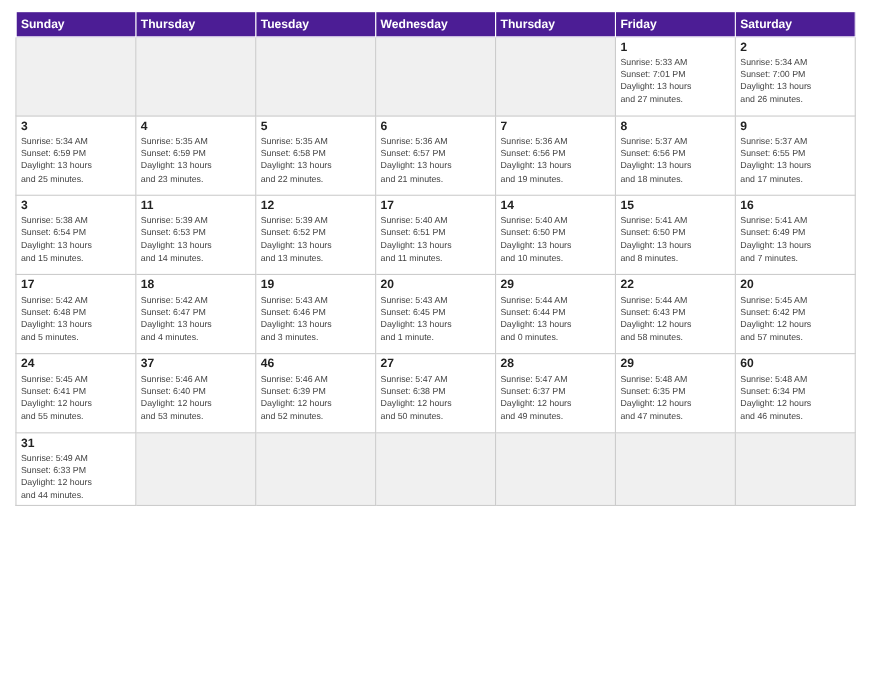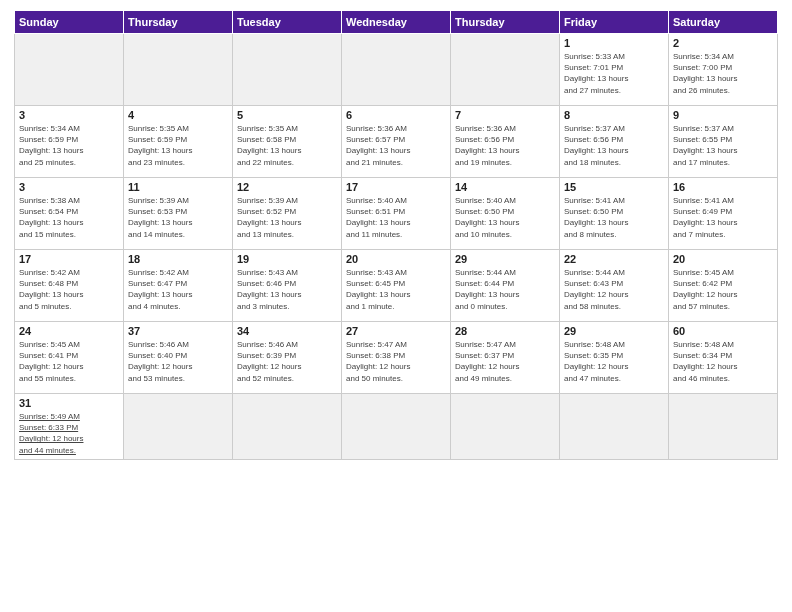--- a/index.html
+++ b/index.html
@@ -296,21 +296,21 @@
 and 55 minutes.</div>
           </td>
           <td>
             <span class="day-num">37</span>
             <div class="day-info" style="white-space: pre-line;">Sunrise: 5:46 AM
 Sunset: 6:40 PM
 Daylight: 12 hours
 and 53 minutes.</div>
           </td>
           <td>
-            <span class="day-num">34</span>
+            <span class="day-num">46</span>
             <div class="day-info" style="white-space: pre-line;">Sunrise: 5:46 AM
 Sunset: 6:39 PM
 Daylight: 12 hours
 and 52 minutes.</div>
           </td>
           <td>
             <span class="day-num">27</span>
             <div class="day-info" style="white-space: pre-line;">Sunrise: 5:47 AM
 Sunset: 6:38 PM
 Daylight: 12 hours
@@ -334,21 +334,21 @@
             <span class="day-num">60</span>
             <div class="day-info" style="white-space: pre-line;">Sunrise: 5:48 AM
 Sunset: 6:34 PM
 Daylight: 12 hours
 and 46 minutes.</div>
           </td>
         </tr>
         <tr>
           <td class="last-row">
             <span class="day-num">31</span>
-            <div class="day-info" style="white-space: pre-line; text-decoration: underline;">Sunrise: 5:49 AM
+            <div class="day-info" style="white-space: pre-line;">Sunrise: 5:49 AM
 Sunset: 6:33 PM
 Daylight: 12 hours
 and 44 minutes.</div>
           </td>
           <td class="last-row empty"></td>
           <td class="last-row empty"></td>
           <td class="last-row empty"></td>
           <td class="last-row empty"></td>
           <td class="last-row empty"></td>
           <td class="last-row empty"></td>

